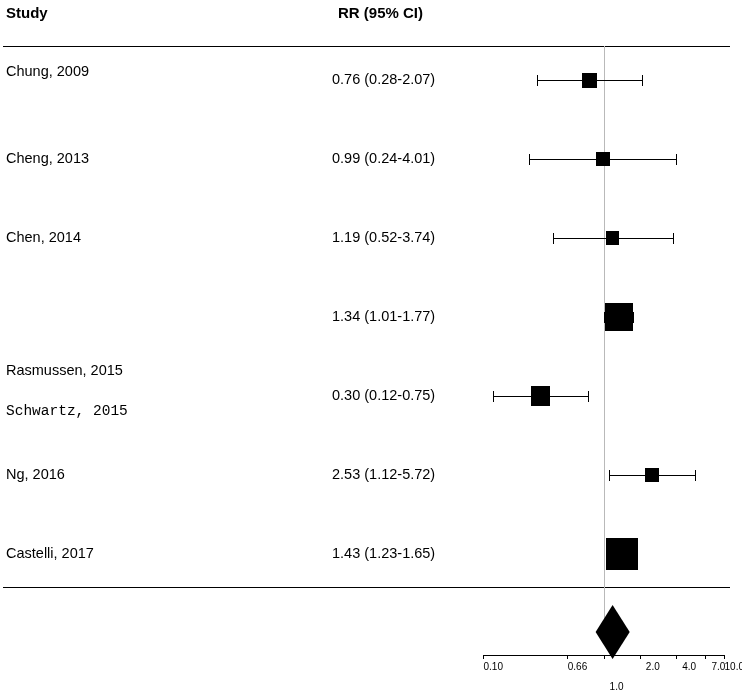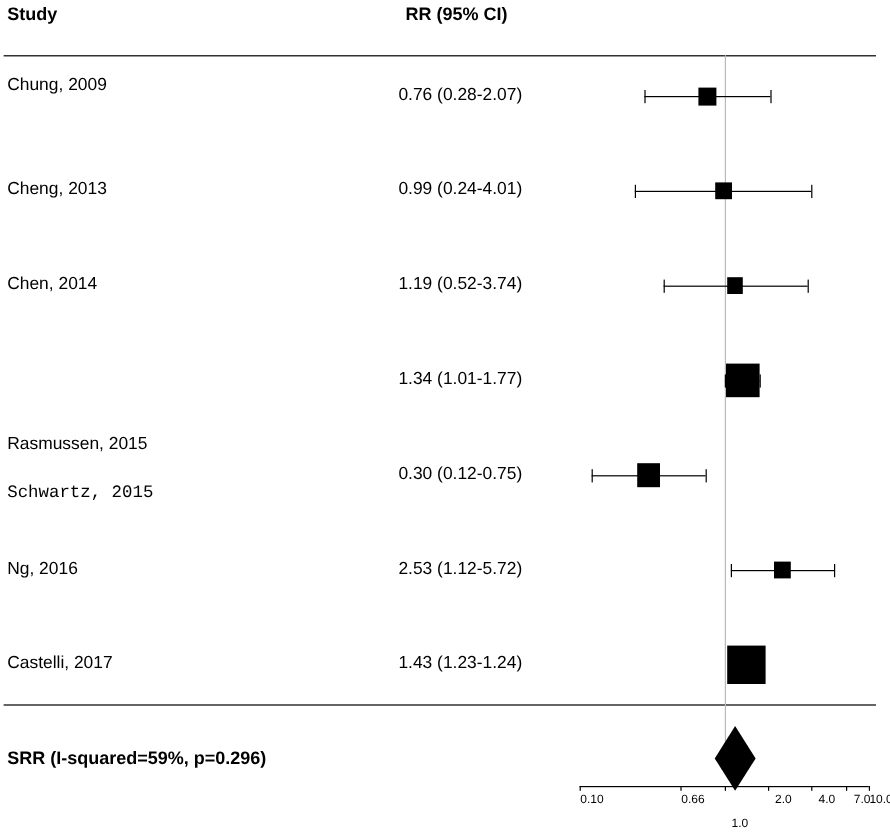--- a/index.html
+++ b/index.html
@@ -142,24 +142,23 @@
       <div class="study-label" style="top: 466px;">Ng, 2016</div>
       <div class="study-label" style="top: 545px;">Castelli, 2017</div>
     </div>
   <div id="estimates">
       <div class="study-est" style="top: 71px;">0.76 (0.28-2.07)</div>
       <div class="study-est" style="top: 150px;">0.99 (0.24-4.01)</div>
       <div class="study-est" style="top: 229px;">1.19 (0.52-3.74)</div>
       <div class="study-est" style="top: 308px;">1.34 (1.01-1.77)</div>
       <div class="study-est" style="top: 387px;">0.30 (0.12-0.75)</div>
       <div class="study-est" style="top: 466px;">2.53 (1.12-5.72)</div>
-      <div class="study-est" style="top: 545px;">1.43 (1.23-1.24)</div>
+      <div class="study-est" style="top: 545px;">1.43 (1.23-1.65)</div>
     </div>
 
-  <div class="summary-label">SRR (I-squared=59%, p=0.296)</div>
 
   <div class="plot" id="plot">
       <div class="nullline" style="left: 125.5px; top: 0px; height: 595px;"></div>
       <div class="ci-line" style="left: 58.8825px; width: 104.692px; top: 34px;"></div>
       <div class="ci-cap" style="left: 58.8825px; top: 29px; height: 11px;"></div>
       <div class="ci-cap" style="left: 163.574px; top: 29px; height: 11px;"></div>
       <div class="box" style="width: 15px; height: 15px; left: 103.638px; top: 26.5px;"></div>
       <div class="ci-line" style="left: 50.8155px; width: 147.363px; top: 113px;"></div>
       <div class="ci-cap" style="left: 50.8155px; top: 108px; height: 11px;"></div>
       <div class="ci-cap" style="left: 198.179px; top: 108px; height: 11px;"></div>

